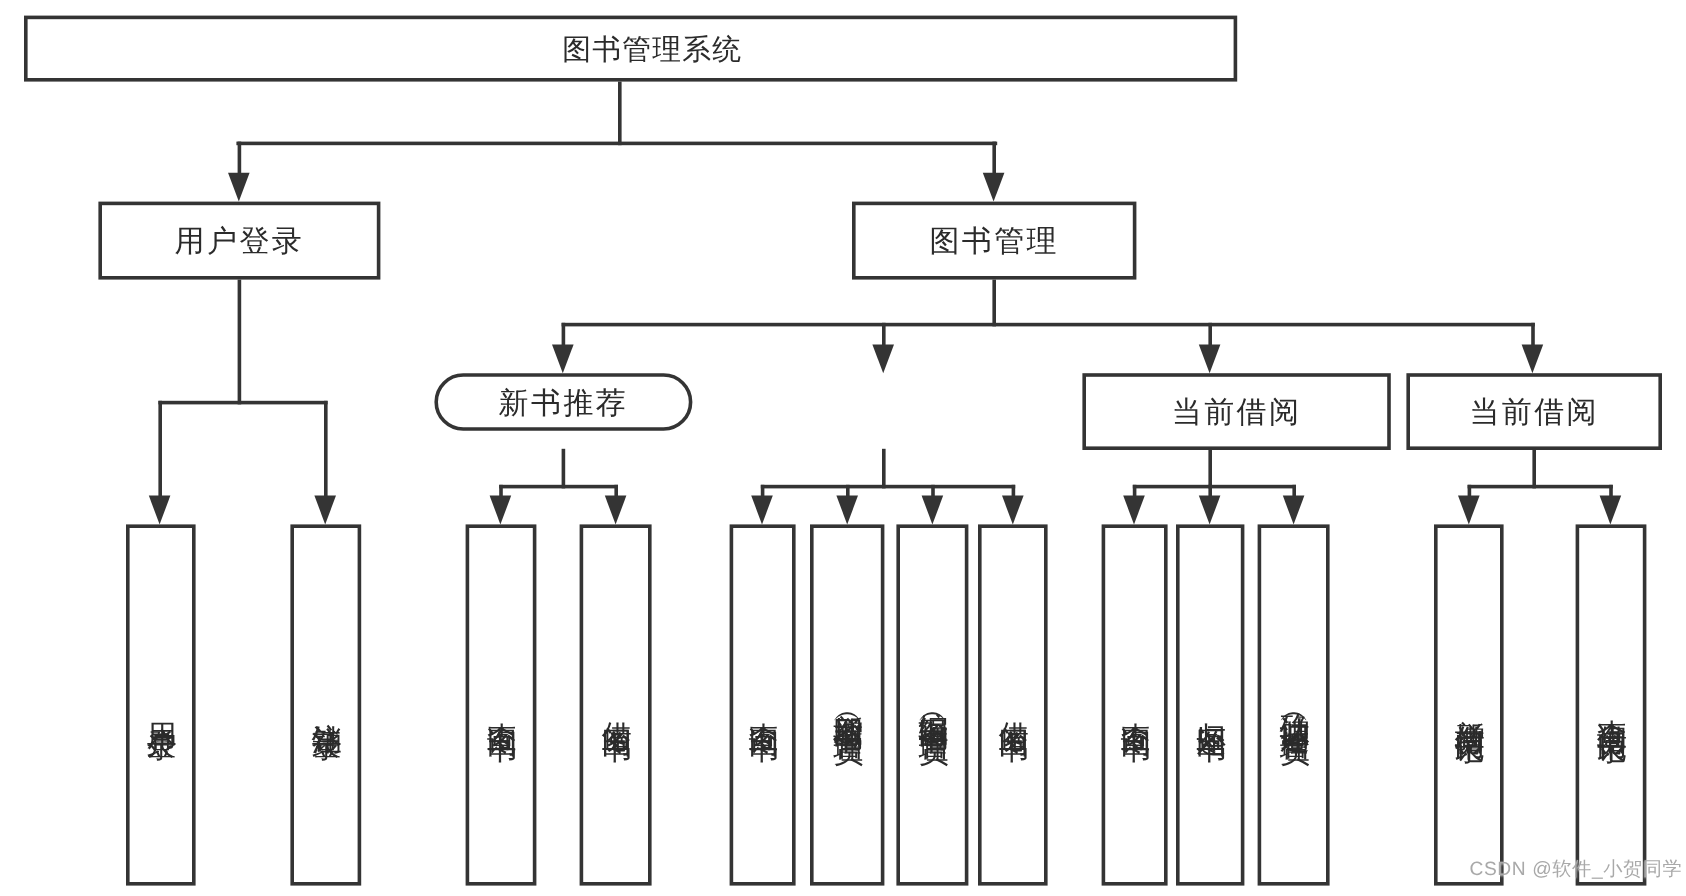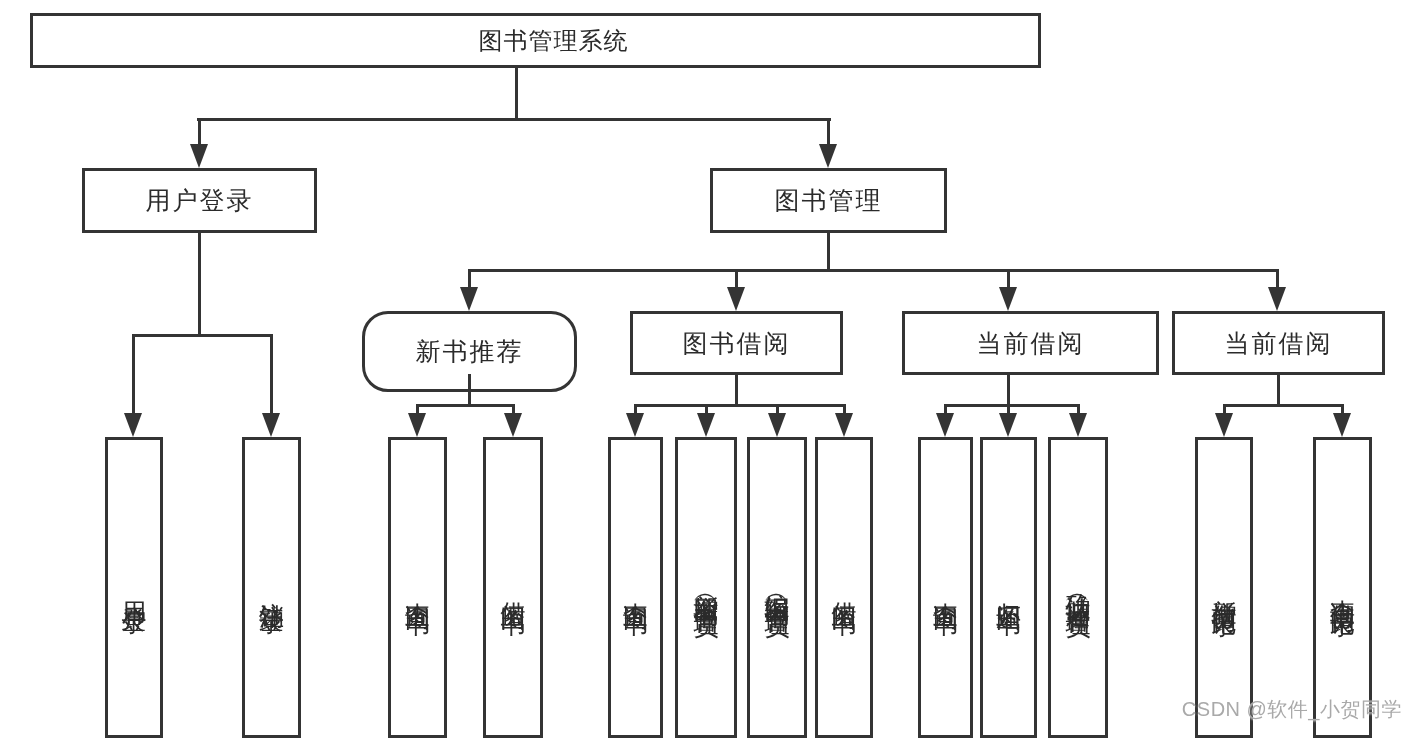--- a/index.html
+++ b/index.html
@@ -21,40 +21,39 @@
     font-size:25px;letter-spacing:3px;line-height:1.15;white-space:nowrap;
   }
   .hl{position:absolute;height:3px;background:var(--line,#343434);}
   .vl{position:absolute;width:3px;background:var(--line,#343434);}
   .arrow{
     position:absolute;width:0;height:0;
     border-left:9px solid transparent;border-right:9px solid transparent;
     border-top:24px solid var(--line,#343434);
   }
   .watermark{
-    position:absolute;top:696px;right:3px;z-index:5;
-    font-size:20px;letter-spacing:.5px;color:var(--watermark,#a9a9a9);
+    position:absolute;top:714px;right:3px;z-index:5;
+    font-size:16px;letter-spacing:.5px;color:var(--watermark,#a9a9a9);
     text-shadow:0 1px 2px rgba(255,255,255,.85);
     text-align:right;
   }
 </style>
 </head>
 <body>
 
 <div id="canvas">
 
-  <div class="box title" style="left:30px;top:13px;width:1011px;height:55px;padding-left:36px;">图书管理系统</div>
+  <div class="box title" style="left:20px;top:13px;width:1011px;height:55px;padding-left:36px;">图书管理系统</div>
 
   <div class="box hbox" style="left:82px;top:168px;width:235px;height:65px;">用户登录</div>
 
   <div class="box hbox" style="left:710px;top:168px;width:237px;height:65px;">图书管理</div>
 
-  <div class="box hbox" style="left:362px;top:311px;width:215px;height:81px;border-radius:26px;">新书推荐</div>
+  <div class="box hbox" style="left:362px;top:311px;width:215px;height:48px;border-radius:26px;">新书推荐</div>
 
-  <div class="box hbox" style="left:630px;top:311px;width:213px;height:64px;">图书借阅</div>
 
   <div class="box hbox" style="left:902px;top:311px;width:257px;height:64px;">当前借阅</div>
 
   <div class="box hbox" style="left:1172px;top:311px;width:213px;height:64px;">当前借阅</div>
 
   <div class="box vbox" style="left:105px;width:58px;">
     <span>用户登录</span>
   </div>
   <div class="box vbox" style="left:242px;width:59px;">
     <span>注销登录</span>

